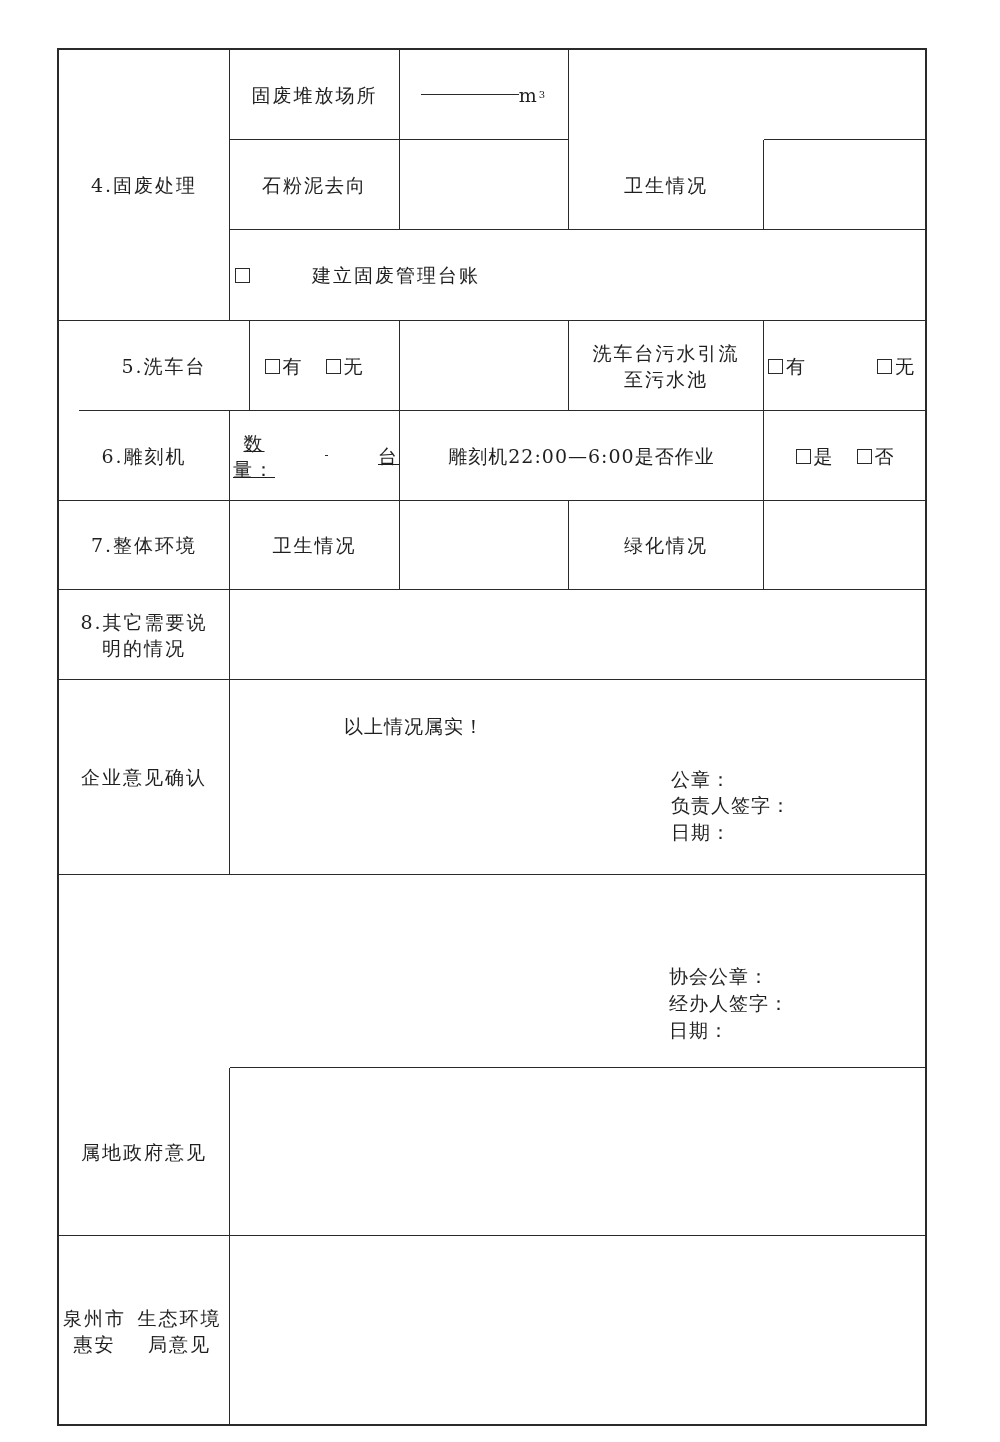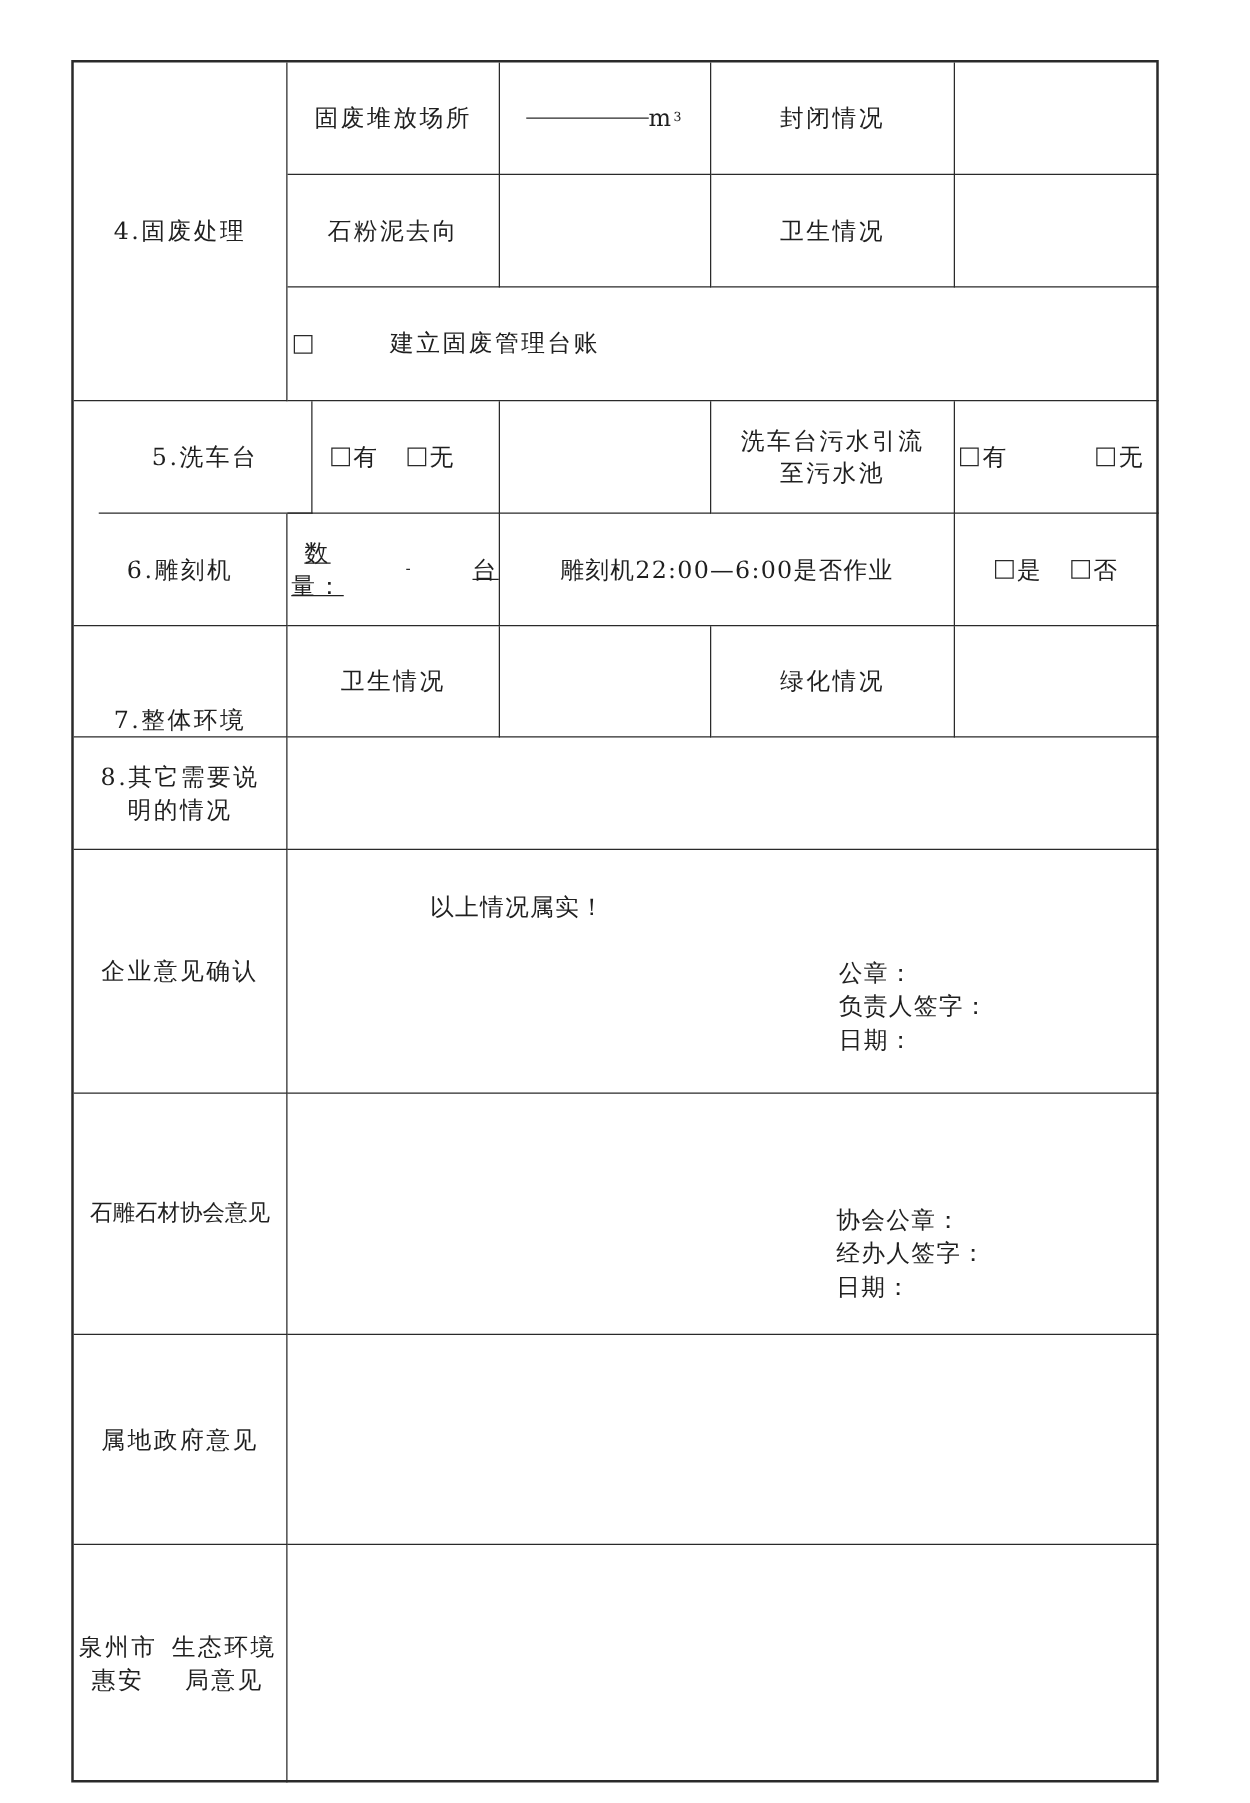--- a/index.html
+++ b/index.html
@@ -36,23 +36,20 @@
   <div class="cell" style="left:0;top:0;width:171px;height:271px;">
     <span>4.固废处理</span>
   </div>
   <div class="cell" style="left:171px;top:0;width:170px;height:90px;">
     <span>固废堆放场所</span>
   </div>
   <div class="cell" style="left:341px;top:0;width:169px;height:90px;">
     <span class="blank" style="width:98px;"></span>
       <span>m</span>
       <sup>3</sup>
-  </div>
-  <div class="cell" style="left:510px;top:0;width:195px;height:90px;">
-    <span>封闭情况</span>
   </div>
   <div class="cell noright" style="left:705px;top:0;width:163px;height:90px;"></div>
 
   <div class="cell" style="left:171px;top:90px;width:170px;height:90px;">
     <span>石粉泥去向</span>
   </div>
   <div class="cell" style="left:341px;top:90px;width:169px;height:90px;"></div>
   <div class="cell" style="left:510px;top:90px;width:195px;height:90px;">
     <span>卫生情况</span>
   </div>
@@ -88,21 +85,21 @@
       <span>台</span>
   </div>
   <div class="cell" style="left:341px;top:361px;width:364px;height:90px;letter-spacing:1px;">
     <span>雕刻机22:00—6:00是否作业</span>
   </div>
   <div class="cell noright" style="left:705px;top:361px;width:163px;height:90px;">
     <span class="opt"><span class="cb"></span><span>是</span></span>
     <span class="opt"><span class="cb"></span><span>否</span></span>
   </div>
 
-  <div class="cell" style="left:0;top:451px;width:171px;height:89px;align-items:flex-end;">
+  <div class="cell" style="left:0;top:451px;width:171px;height:89px;">
     <span>7.整体环境</span>
   </div>
   <div class="cell" style="left:171px;top:451px;width:170px;height:89px;">
     <span>卫生情况</span>
   </div>
   <div class="cell" style="left:341px;top:451px;width:169px;height:89px;"></div>
   <div class="cell" style="left:510px;top:451px;width:195px;height:89px;">
     <span>绿化情况</span>
   </div>
   <div class="cell noright" style="left:705px;top:451px;width:163px;height:89px;"></div>
@@ -114,23 +111,20 @@
 
   <div class="cell" style="left:0;top:630px;width:171px;height:195px;">
     <span>企业意见确认</span>
   </div>
   <div class="cell noright" style="left:171px;top:630px;width:697px;height:195px;"></div>
   <span class="abs" style="left:285px;top:663px;text-align:center;">以上情况属实！</span>
   <span class="abs" style="left:612px;top:716px;">公章：</span>
   <span class="abs" style="left:612px;top:742px;">负责人签字：</span>
   <span class="abs" style="left:612px;top:769px;">日期：</span>
 
-  <div class="cell" style="left:0;top:825px;width:171px;height:193px;letter-spacing:0;font-size:18px;">
-    <span>石雕石材协会意见</span>
-  </div>
   <div class="cell noright" style="left:171px;top:825px;width:697px;height:193px;"></div>
   <span class="abs" style="left:610px;top:913px;">协会公章：</span>
   <span class="abs" style="left:610px;top:940px;">经办人签字：</span>
   <span class="abs" style="left:610px;top:967px;">日期：</span>
 
   <div class="cell" style="left:0;top:1018px;width:171px;height:168px;">
     <span>属地政府意见</span>
   </div>
   <div class="cell noright" style="left:171px;top:1018px;width:697px;height:168px;"></div>
 

